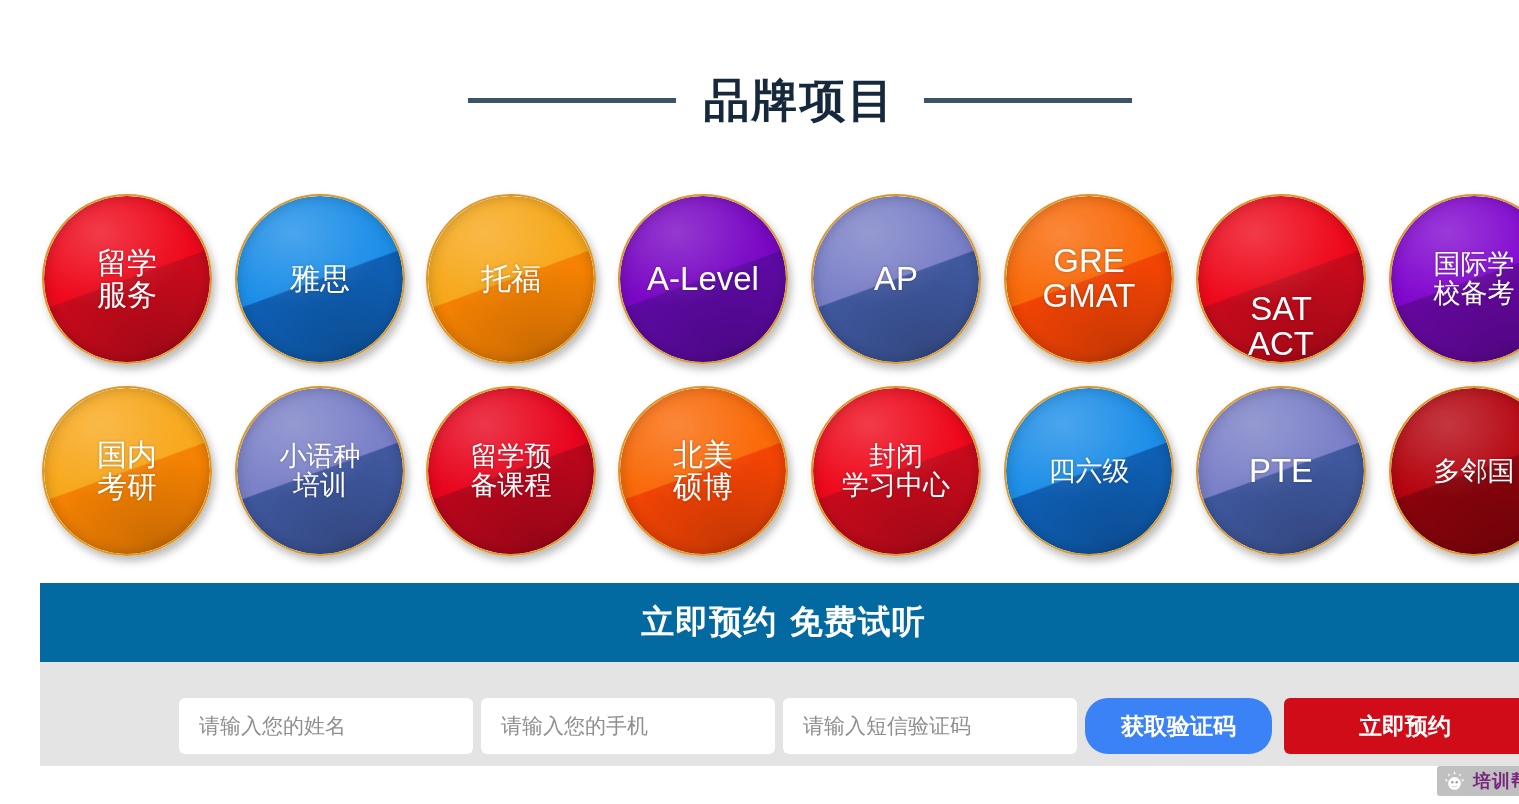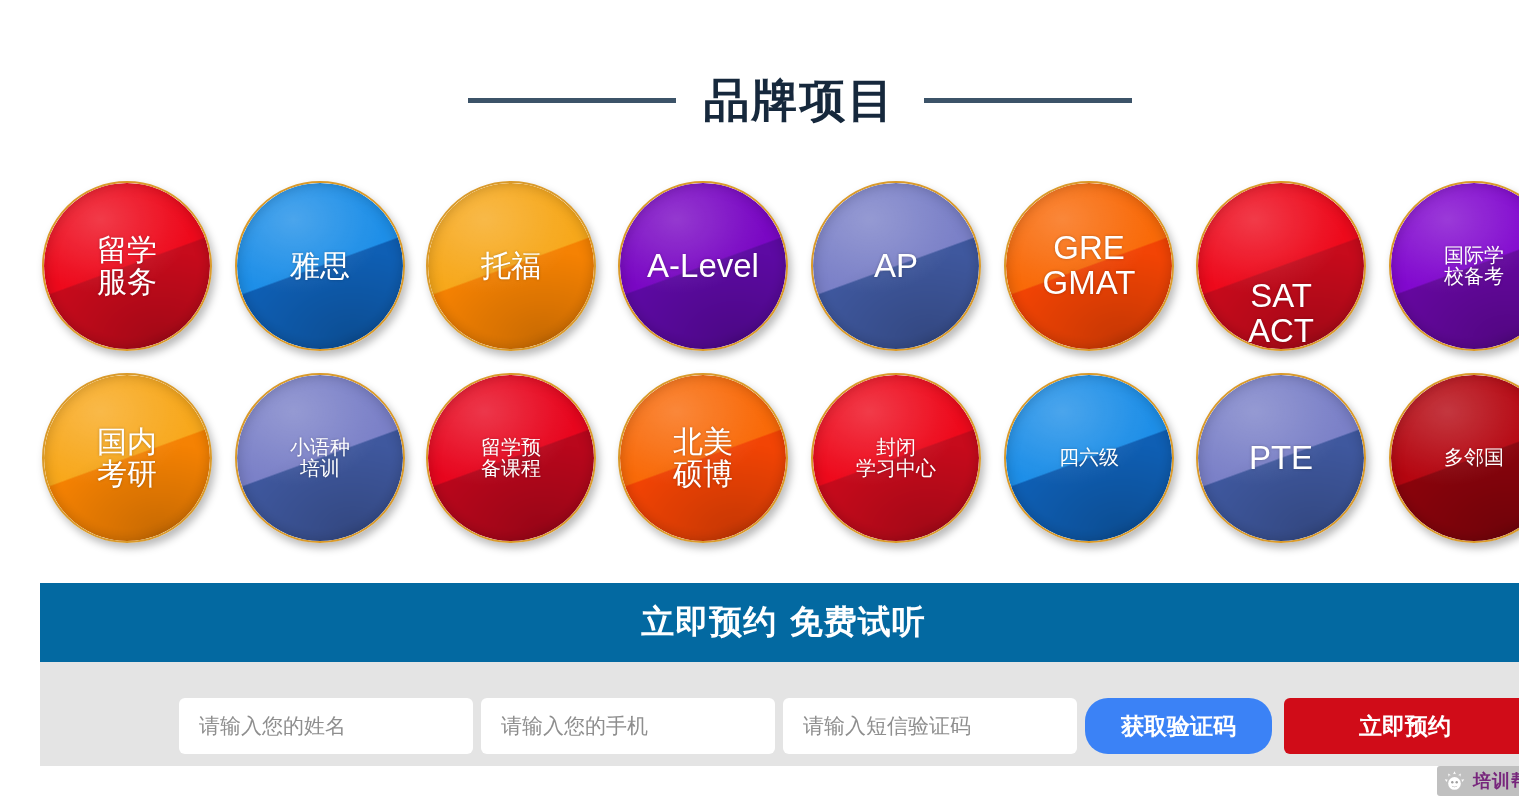--- a/index.html
+++ b/index.html
@@ -42,21 +42,21 @@
     color: #16283c;
     letter-spacing: 2px;
     line-height: 1;
     white-space: nowrap;
     font-family: "DejaVu Sans", "Liberation Sans", sans-serif;
   }
 
   
   .grid {
     position: absolute;
-    top: 176px;
+    top: 189px;
     left: 0;
     width: 1204px;
   }
   .row {
     position: relative;
     height: 192px;
     width: 1519px;
   }
   .bubble {
     position: absolute;
@@ -101,21 +101,21 @@
     color: #ffffff;
     text-align: center;
     line-height: 1.06;
     font-weight: normal;
     text-shadow: 0 0 3px rgba(0,0,0,0.25);
     white-space: nowrap;
     padding: 0 2px;
   }
   .label.cn  { font-size: 30px; font-family: "DejaVu Sans", "Liberation Sans", sans-serif; }
   .label.en  { font-size: 33px; font-family: "Liberation Sans", sans-serif; }
-  .label.cn.small { font-size: 20px; }
+  .label.cn.small { font-size: 27px; }
   .label .ln { display: block; }
 
   
   .cta-bar {
     position: absolute;
     left: 0;
     top: 583px;
     width: 1487px;
     height: 79px;
     background: #0369a1;

